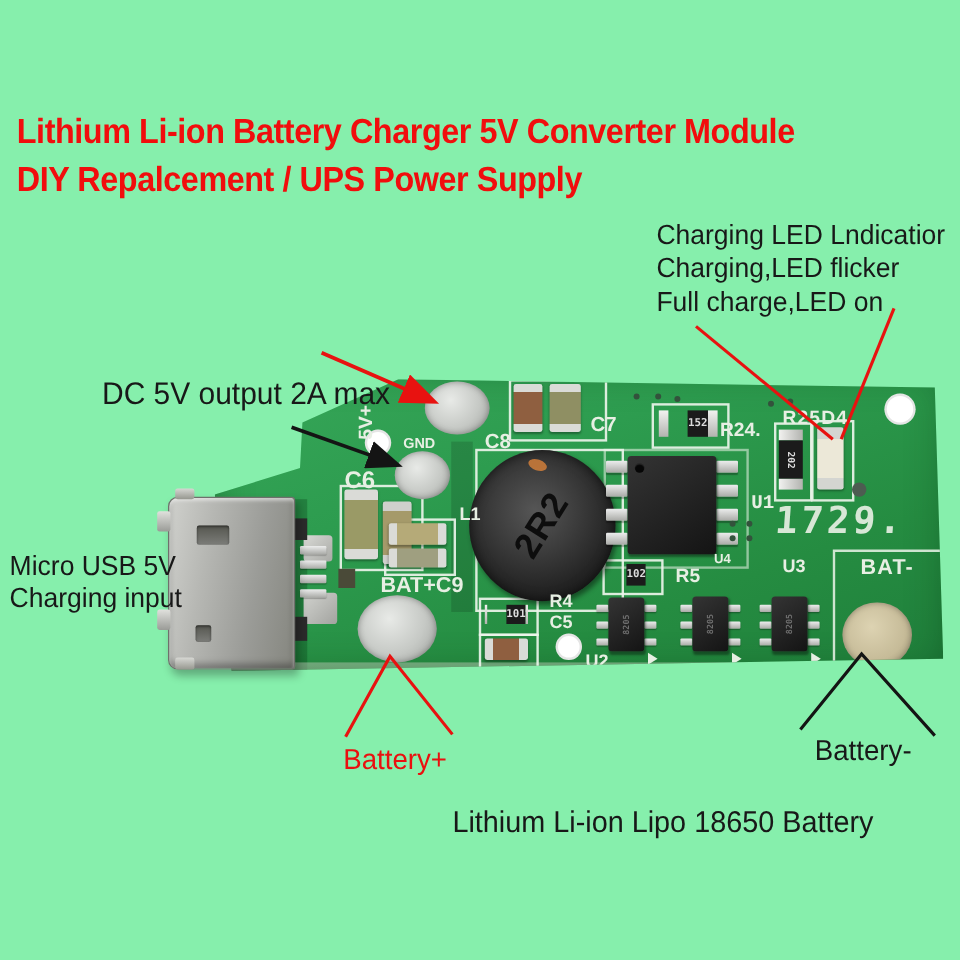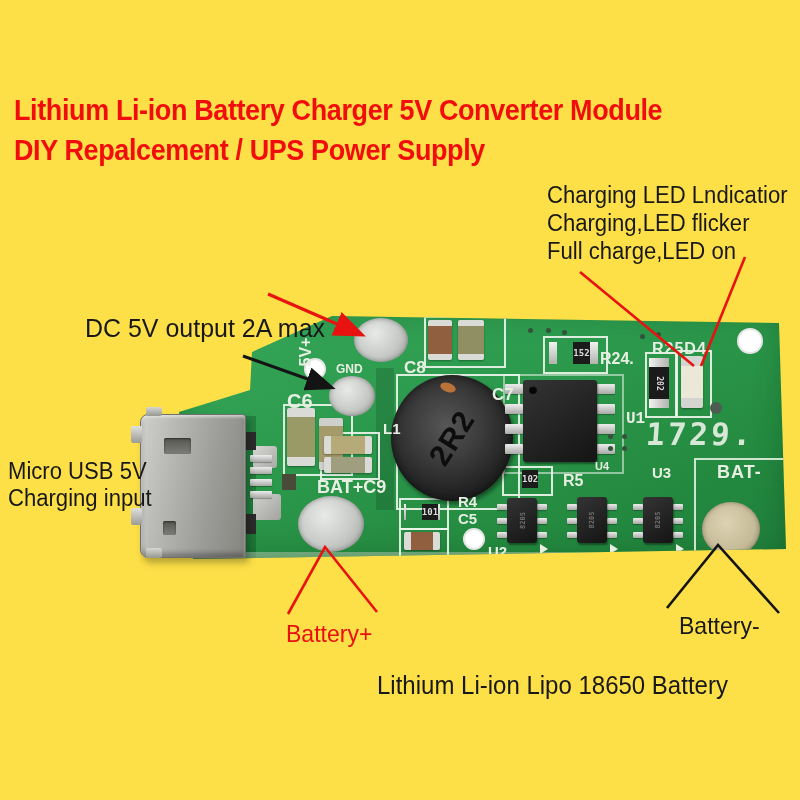--- a/index.html
+++ b/index.html
@@ -1,16 +1,16 @@
 <!DOCTYPE html>
 <html><head>
 <meta charset="utf-8">
 <style>
   html,body{margin:0;padding:0;background:#fff;}
-  .stage{position:relative;width:800px;height:800px;background:#fde047;overflow:hidden;
+  .stage{position:relative;width:800px;height:800px;background:#86efac;overflow:hidden;
          font-family:"Liberation Sans",sans-serif;}
   .abs{position:absolute;}
 
   
   .title{position:absolute;left:14px;top:90px;color:#f10d0d;font-weight:700;
          font-size:29px;line-height:40px;letter-spacing:-0.4px;
          transform:scaleX(.93);transform-origin:0 0;white-space:nowrap;z-index:5;}
   .note{position:absolute;color:#181818;white-space:nowrap;z-index:5;
         transform:scaleX(.96);transform-origin:0 0;}
 
@@ -209,21 +209,21 @@
     <div class="abs" style="left:534px;top:96px;width:12px;height:12px;border-radius:50%;background:#4d5c51;z-index:2;"></div>
 
     <div class="tri" style="left:364px;top:238px;"></div>
     <div class="tri" style="left:434px;top:238px;"></div>
     <div class="tri" style="left:500px;top:238px;"></div>
 
     <div class="silk" style="left:100px;top:37px;width:60px;font-size:16px;transform:rotate(-90deg);text-align:center;">5V+</div>
     <div class="silk" style="left:160px;top:56px;font-size:12px;">GND</div>
     <div class="silk" style="left:111px;top:84px;font-size:20px;">C6</div>
     <div class="silk" style="left:228px;top:52px;font-size:17px;">C8</div>
-    <div class="silk" style="left:316px;top:38px;font-size:17px;margin-top:41px;">C7</div>
+    <div class="silk" style="left:316px;top:38px;font-size:17px;">C7</div>
     <div class="silk" style="left:424px;top:44px;font-size:16px;">R24.</div>
     <div class="silk" style="left:476px;top:34px;font-size:16px;letter-spacing:1px;">R25D4</div>
     <div class="silk" style="left:207px;top:114px;font-size:15px;">L1</div>
     <div class="silk" style="left:141px;top:171px;font-size:18px;">BAT+C9</div>
     <div class="silk" style="left:282px;top:187px;font-size:15px;">R4</div>
     <div class="silk" style="left:282px;top:204px;font-size:15px;">C5</div>
     <div class="silk" style="left:387px;top:166px;font-size:16px;">R5</div>
     <div class="silk" style="left:450px;top:104px;font-size:16px;font-family:Liberation Mono, monospace;">U1</div>
     <div class="silk" style="left:419px;top:154px;font-size:11px;">U4</div>
     <div class="silk" style="left:476px;top:158px;font-size:15px;">U3</div>

